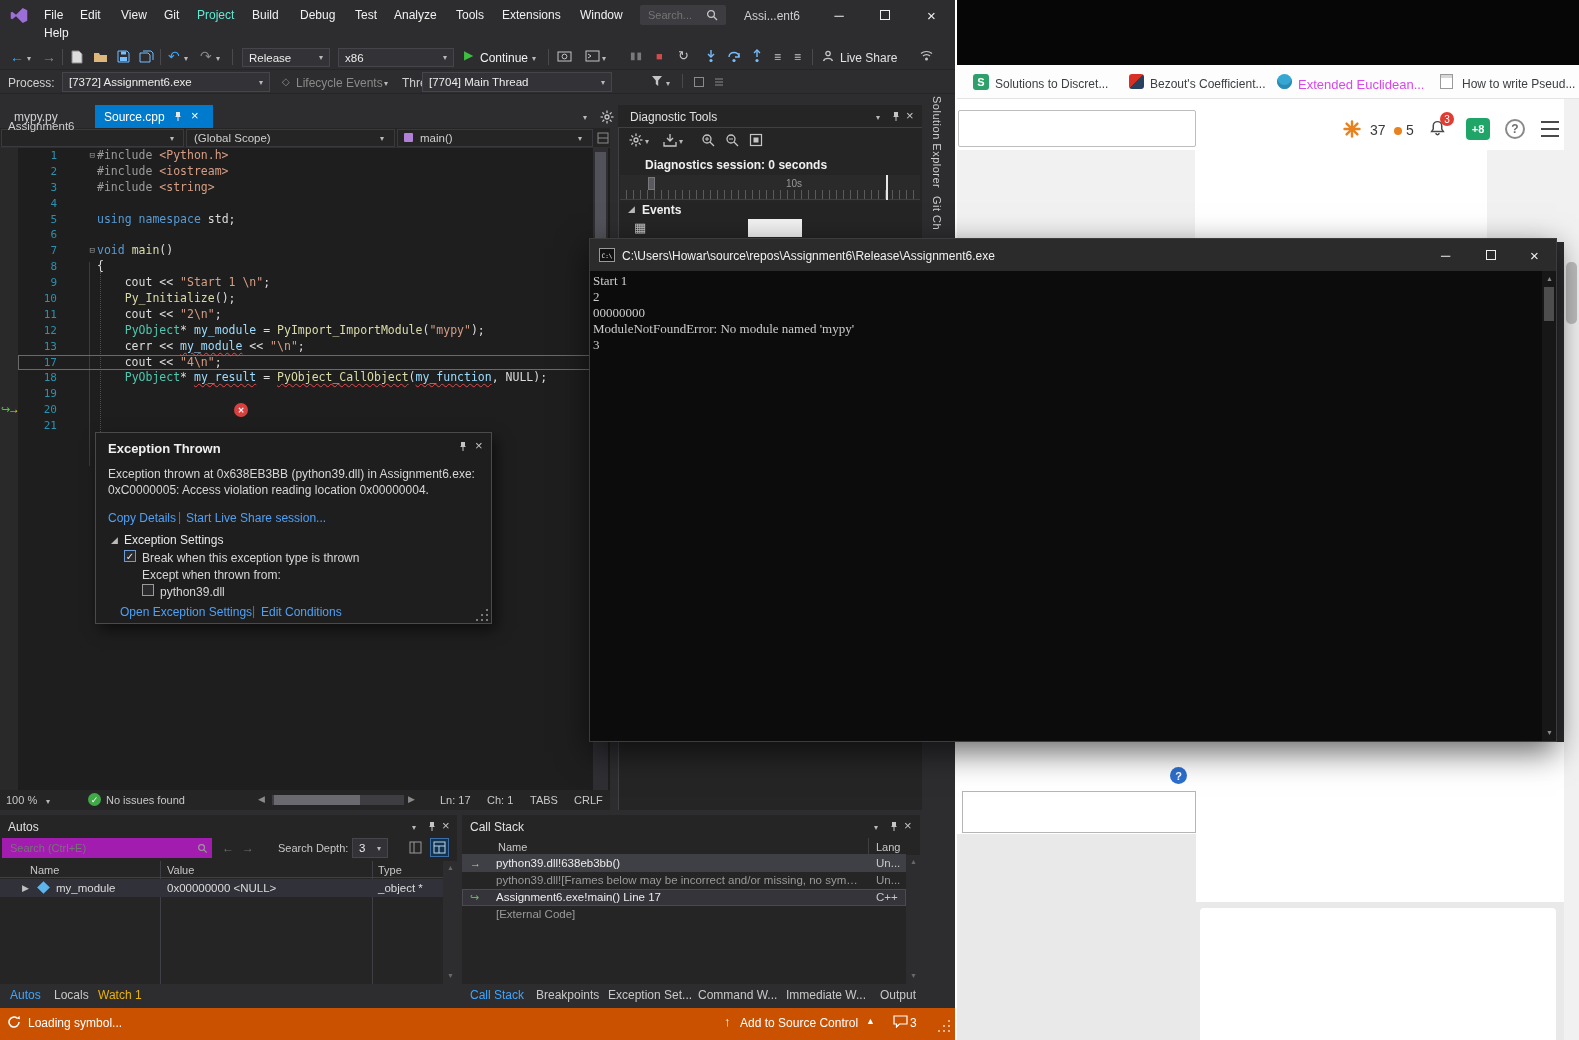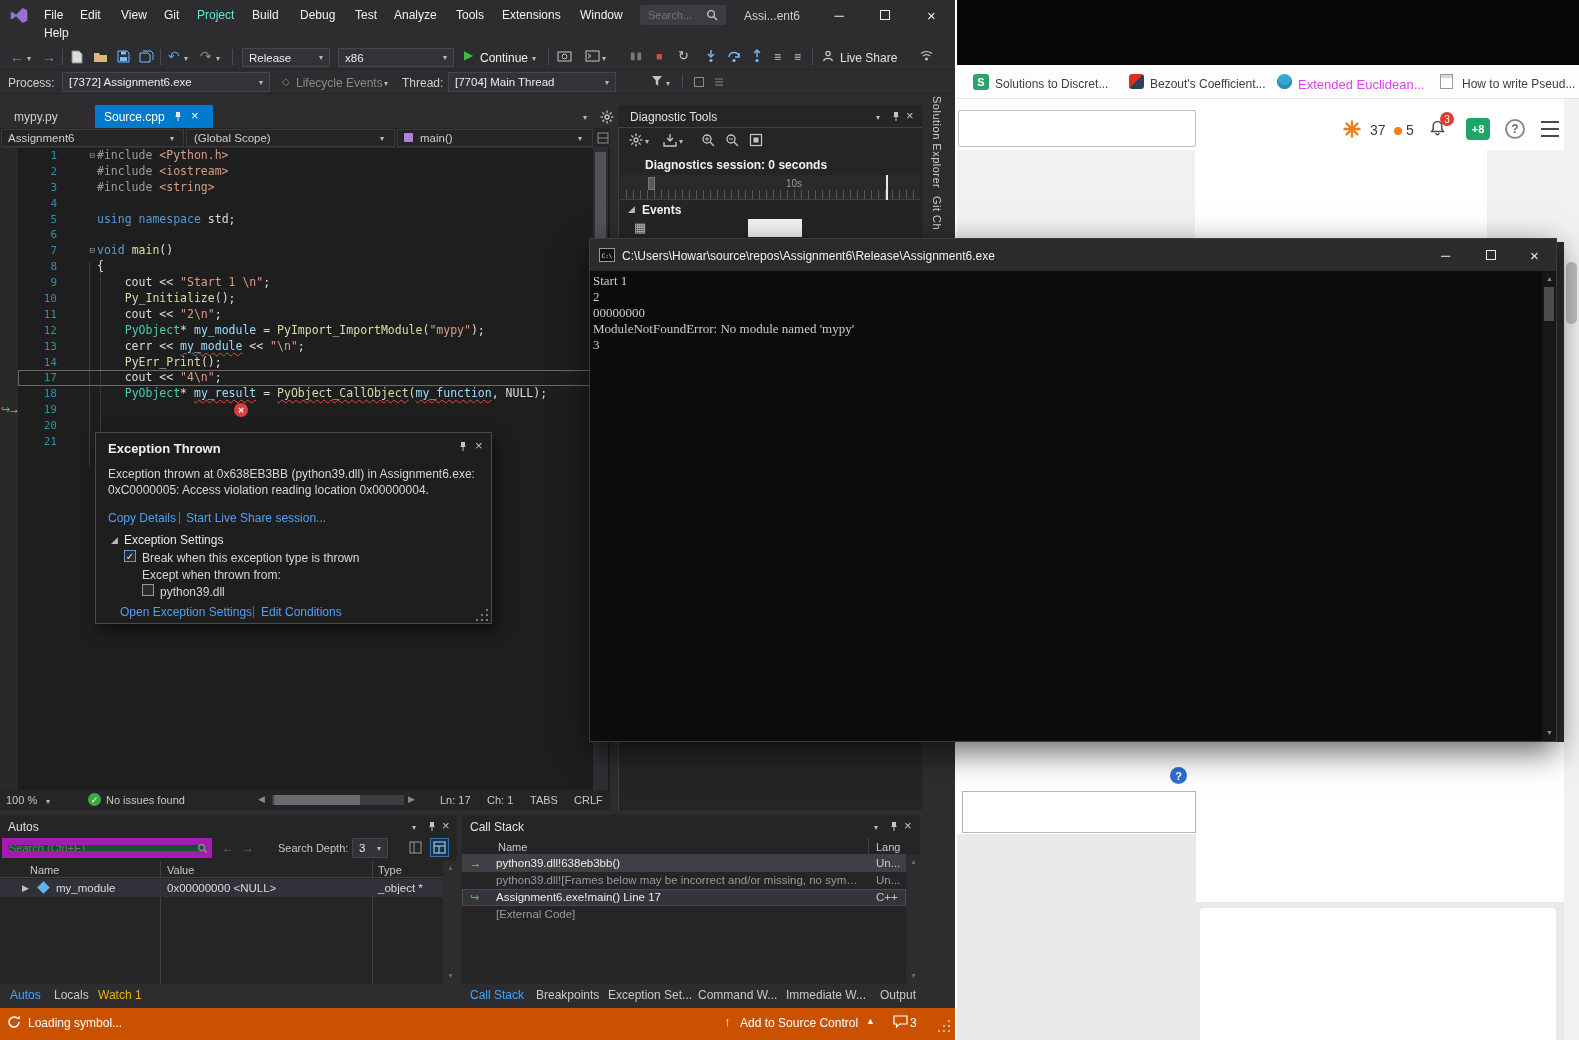--- a/index.html
+++ b/index.html
@@ -19,21 +19,21 @@
 .cl{display:flex;height:15.9px;line-height:15.9px;font-family:"DejaVu Sans Mono",monospace;font-size:11.5px}
 .cl .ln{width:39px;text-align:right;color:#2b91af;flex:none;font-size:11px}
 .cl .fold{width:40px;text-align:right;padding-right:2px;color:#9a9a9a;font-size:9px;flex:none;line-height:15.9px}
 .cl .code{white-space:pre}
 .cl.cur{box-shadow:inset 0 0 0 1px #6a6a6a}
 .kw{color:#569cd6}.type{color:#4ec9b0}.fn{color:#dcdcaa}.str{color:#d69d85}.pre{color:#9b9b9b}.var{color:#9cdcfe}.d{color:#dcdcdc}
 .sq{text-decoration:underline wavy #e84b4b 1px;text-underline-offset:2px}
 .vtab{position:absolute;writing-mode:vertical-rl;font-size:11px;color:#cfcfcf;letter-spacing:.5px}
 .con-line{font-family:Liberation Serif, serif;font-size:13px;line-height:16px;color:#cccccc;white-space:pre}
 input.dark{background:#3c3c41;border:1px solid #3c3c41;color:#c8c8c8;font-size:11px;font-family:"Liberation Sans",sans-serif;outline:none;padding:8px 6px}
-input.tool{background:#14532d;border:7px solid #a21caf;color:#c8c8c8;font-size:11px;font-family:"Liberation Sans",sans-serif;outline:none;padding:0 0}
+input.tool{background:#a21caf;border:2px solid #a21caf;color:#c8c8c8;font-size:11px;font-family:"Liberation Sans",sans-serif;outline:none;padding:0 6px}
 .grip i{position:absolute;width:2px;height:2px;background:#f0d6c3;border-radius:50%}
 </style>
 </head>
 <body>
 
 <div id="screen">
 
   <div>
     <div class="r" style="left:957px;top:0;width:622px;height:65px;background:#060606"></div>
     <div class="r" style="left:957px;top:65px;width:622px;height:34px;background:#fdfdfd;border-bottom:1px solid #e4e4e4"></div>
@@ -236,21 +236,21 @@
     <div class="r" style="left:0;top:70px;width:955px;height:24px;background:#2d2d30;border-bottom:1px solid #252528"></div>
     <span class="t" style="left:8px;top:76px;color:#cfcfcf">Process:</span>
     <div class="combo" style="left:62px;top:72px;width:208px;height:20px">
         <span>[7372] Assignment6.exe</span>
         <span class="car">▾</span>
       </div>
     <span class="t" style="left:282px;top:76px;color:#8a8a8a;font-size:10px">◇</span>
     <span class="t" style="left:296px;top:76px;color:#8a8a8a">Lifecycle Events</span>
     <span class="t car" style="left:384px;top:79px">▾</span>
     <span class="t" style="left:402px;top:76px;color:#cfcfcf">Thread:</span>
-    <div class="combo" style="left:448px;top:72px;width:168px;height:20px">
+    <div class="combo" style="left:422px;top:72px;width:190px;height:20px">
         <span>[7704] Main Thread</span>
         <span class="car">▾</span>
       </div>
     <span class="ic" style="left:650px;top:74px;width:13px;height:13px">
       <svg width="12" height="12" viewBox="0 0 12 12">
           <path d="M1 1h10L7.2 5.6V11L4.8 9V5.6z" fill="#c5c5c5"></path>
         </svg>
     </span>
     <span class="t car" style="left:666px;top:79px">▾</span>
     <span class="sep" style="left:682px;top:74px;height:14px"></span>
@@ -290,21 +290,21 @@
             <line x1="2.4" y1="2.4" x2="4.2" y2="4.2"></line>
             <line x1="9.8" y1="9.8" x2="11.6" y2="11.6"></line>
             <line x1="2.4" y1="11.6" x2="4.2" y2="9.8"></line>
             <line x1="9.8" y1="4.2" x2="11.6" y2="2.4"></line>
           </g>
         </svg>
     </span>
 
     <div class="r" style="left:0;top:128px;width:610px;height:20px;background:#252526;border-bottom:1px solid #2f2f33"></div>
     <div class="r" style="left:1px;top:129px;width:183px;height:18px;border:1px solid #3a3a3e"></div>
-    <span class="t" style="left:8px;top:132px;color:#cfcfcf;font-size:11.5px">Assignment6</span>
+    <span class="t" style="left:8px;top:120px;color:#cfcfcf;font-size:11.5px">Assignment6</span>
     <span class="t car" style="left:170px;top:134px">▾</span>
     <div class="r" style="left:186px;top:129px;width:209px;height:18px;border:1px solid #3a3a3e"></div>
     <span class="t" style="left:194px;top:132px;color:#cfcfcf;font-size:11.5px">(Global Scope)</span>
     <span class="t car" style="left:380px;top:134px">▾</span>
     <div class="r" style="left:397px;top:129px;width:196px;height:18px;border:1px solid #3a3a3e"></div>
     <span class="r" style="left:404px;top:133px;width:9px;height:9px;background:#b180d7;border-radius:1px"></span>
     <span class="t" style="left:420px;top:132px;color:#cfcfcf;font-size:11.5px">main()</span>
     <span class="t car" style="left:578px;top:134px">▾</span>
     <span class="ic" style="left:596px;top:131px;width:13px;height:13px">
       <svg width="12" height="12" viewBox="0 0 12 12">
@@ -377,25 +377,20 @@
         </div>
         <div class="cl">
           <span class="ln">12</span>
           <span class="fold"></span>
           <span class="code"><span class="d">    </span><span class="type">PyObject</span><span class="d">* </span><span class="var">my_module</span><span class="d"> = </span><span class="fn">PyImport_ImportModule</span><span class="d">(</span><span class="str">"mypy"</span><span class="d">);</span></span>
         </div>
         <div class="cl">
           <span class="ln">13</span>
           <span class="fold"></span>
           <span class="code"><span class="d">    cerr &lt;&lt; </span><span class="var sq">my_module</span><span class="d"> &lt;&lt; </span><span class="str">"\n"</span><span class="d">;</span></span>
-        </div>
-        <div class="cl">
-          <span class="ln">14</span>
-          <span class="fold"></span>
-          <span class="code"><span class="d">    </span><span class="fn">PyErr_Print</span><span class="d">();</span></span>
         </div>
         <div class="cl cur">
           <span class="ln">17</span>
           <span class="fold"></span>
           <span class="code"><span class="d">    cout &lt;&lt; </span><span class="str">"4\n"</span><span class="d">;</span></span>
         </div>
         <div class="cl">
           <span class="ln">18</span>
           <span class="fold"></span>
           <span class="code"><span class="d">    </span><span class="type">PyObject</span><span class="d">* </span><span class="var sq">my_result</span><span class="d"> = </span><span class="fn sq">PyObject_CallObject</span><span class="d">(</span><span class="var sq">my_function</span><span class="d">, </span><span class="d">NULL);</span></span>

